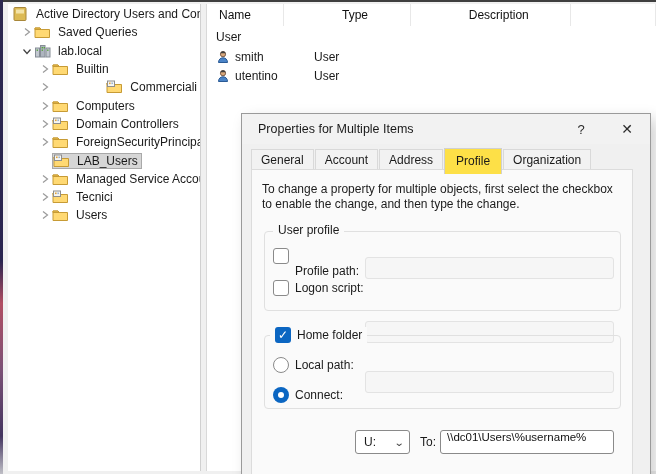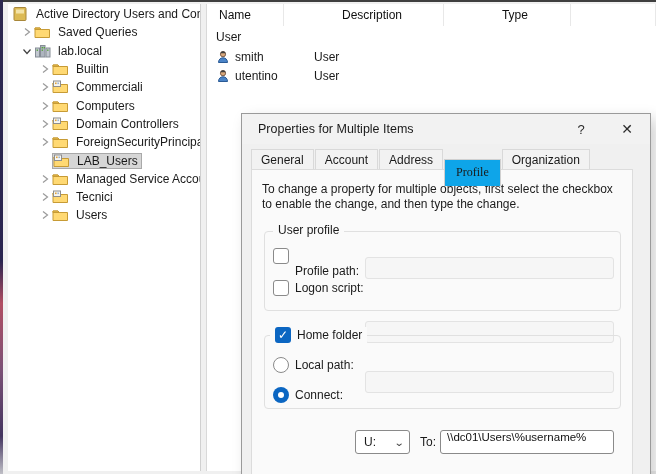--- a/index.html
+++ b/index.html
@@ -43,22 +43,22 @@
   .dlg-titlebar{position:absolute;left:0;top:0;right:0;height:30px;background:#f2f2f2;}
   .dlg-title{position:absolute;left:16px;top:8px;font-size:12.5px;color:#1a1a1a;}
   .dlg-btn{position:absolute;top:0;width:34px;height:30px;display:flex;align-items:center;justify-content:center;
     font-size:13px;color:#2b2b2b;cursor:default;}
   .dlg-help{right:52px;}
   .dlg-close{right:6px;font-size:14px;}
   
   .tabstrip{position:absolute;left:9px;top:30px;height:26px;display:flex;align-items:flex-end;}
   .tab{box-sizing:border-box;padding:3px 9px 4px 9px;margin-right:1px;font-size:12px;
     background:#f2f2f2;border:1px solid #d9d9d9;border-bottom:none;position:relative;top:1px;}
-  .tab.active{background:#0ea5e9;padding:5px 11px 6px 11px;top:16px;z-index:3;
-    border:1px solid #d0d0d0;border-bottom:none;font-family:Liberation Serif, serif;}
+  .tab.active{background:#fde047;padding:5px 11px 6px 11px;top:4px;z-index:3;
+    border:1px solid #d0d0d0;border-bottom:none;}
   .tabpage{position:absolute;left:9px;top:55px;width:382px;height:330px;background:#fafafa;
     border:1px solid #dcdcdc;box-sizing:border-box;z-index:1;}
   .instruction{position:absolute;left:10px;top:12px;width:358px;font-size:12px;line-height:15px;color:#1c1c1c;}
   
   .groupbox{position:absolute;left:12px;width:357px;border:1px solid #e0e0e0;border-radius:4px;box-sizing:border-box;}
   .gb-userprofile{top:61px;height:80px;}
   .gb-homefolder{top:165px;height:74px;}
   .gb-legend{position:absolute;top:-9px;left:8px;background:#fafafa;padding:0 5px;display:flex;align-items:center;font-size:12px;}
   .gb-legend .cb{margin-right:6px;}
   
@@ -137,21 +137,21 @@
           </svg>
         </span>
         <span class="selwrap">
           <span class="ticon"><svg width="17" height="14" viewBox="0 0 17 14">
               <path d="M1 3 L1 12.5 L15.5 12.5 L15.5 4.5 L7.5 4.5 L6 3 Z" fill="#ffd973" stroke="#c79b35"></path>
               <path d="M1 3 L6 3 L7.5 4.5 L1 4.5 Z" fill="#e8bc4e" stroke="#c79b35"></path>
             </svg></span>
           <span class="tlabel">Builtin</span>
         </span>
       </div>
-      <div class="tree-row" style="padding-left: 30px;">
+      <div class="tree-row" style="padding-left: 30px; justify-content: space-between;">
         <span class="chev">
           <svg width="10" height="10" viewBox="0 0 10 10">
             <polyline points="3,1.5 7.5,5 3,8.5" fill="none" stroke="#9a9a9a" stroke-width="1.2"></polyline>
           </svg>
         </span>
         <span class="selwrap">
           <span class="ticon"><svg width="17" height="14" viewBox="0 0 17 14">
               <path d="M1 3 L1 12.5 L15.5 12.5 L15.5 4.5 L7.5 4.5 L6 3 Z" fill="#ffd973" stroke="#c79b35"></path>
               <path d="M1 3 L6 3 L7.5 4.5 L1 4.5 Z" fill="#e8bc4e" stroke="#c79b35"></path>
               <rect x="1.5" y="1" width="7" height="5.5" fill="#f7f7f2" stroke="#8e8e8e"></rect>
@@ -262,22 +262,22 @@
               <path d="M1 3 L6 3 L7.5 4.5 L1 4.5 Z" fill="#e8bc4e" stroke="#c79b35"></path>
             </svg></span>
           <span class="tlabel">Users</span>
         </span>
       </div>
     </div>
 
   <div class="list-pane">
     <div class="lv-header" id="listHeader">
         <div class="lv-hcell" style="width: 98px;">Name</div>
+        <div class="lv-hcell" style="width: 103px;">Type</div>
         <div class="lv-hcell" style="width: 147px;">Description</div>
-        <div class="lv-hcell" style="width: 103px;">Type</div>
         <div class="lv-hcell" style="width: 48px;"></div>
       </div>
     <div class="lv-rows" id="listRows">
         <div class="lv-row">
           <div class="lv-cell lv-type">User</div>
           <div class="lv-cell lv-desc"></div>
         </div>
         <div class="lv-row">
           <div class="lv-cell lv-name">
             <span class="uicon"><svg width="14" height="14" viewBox="0 0 14 14">

